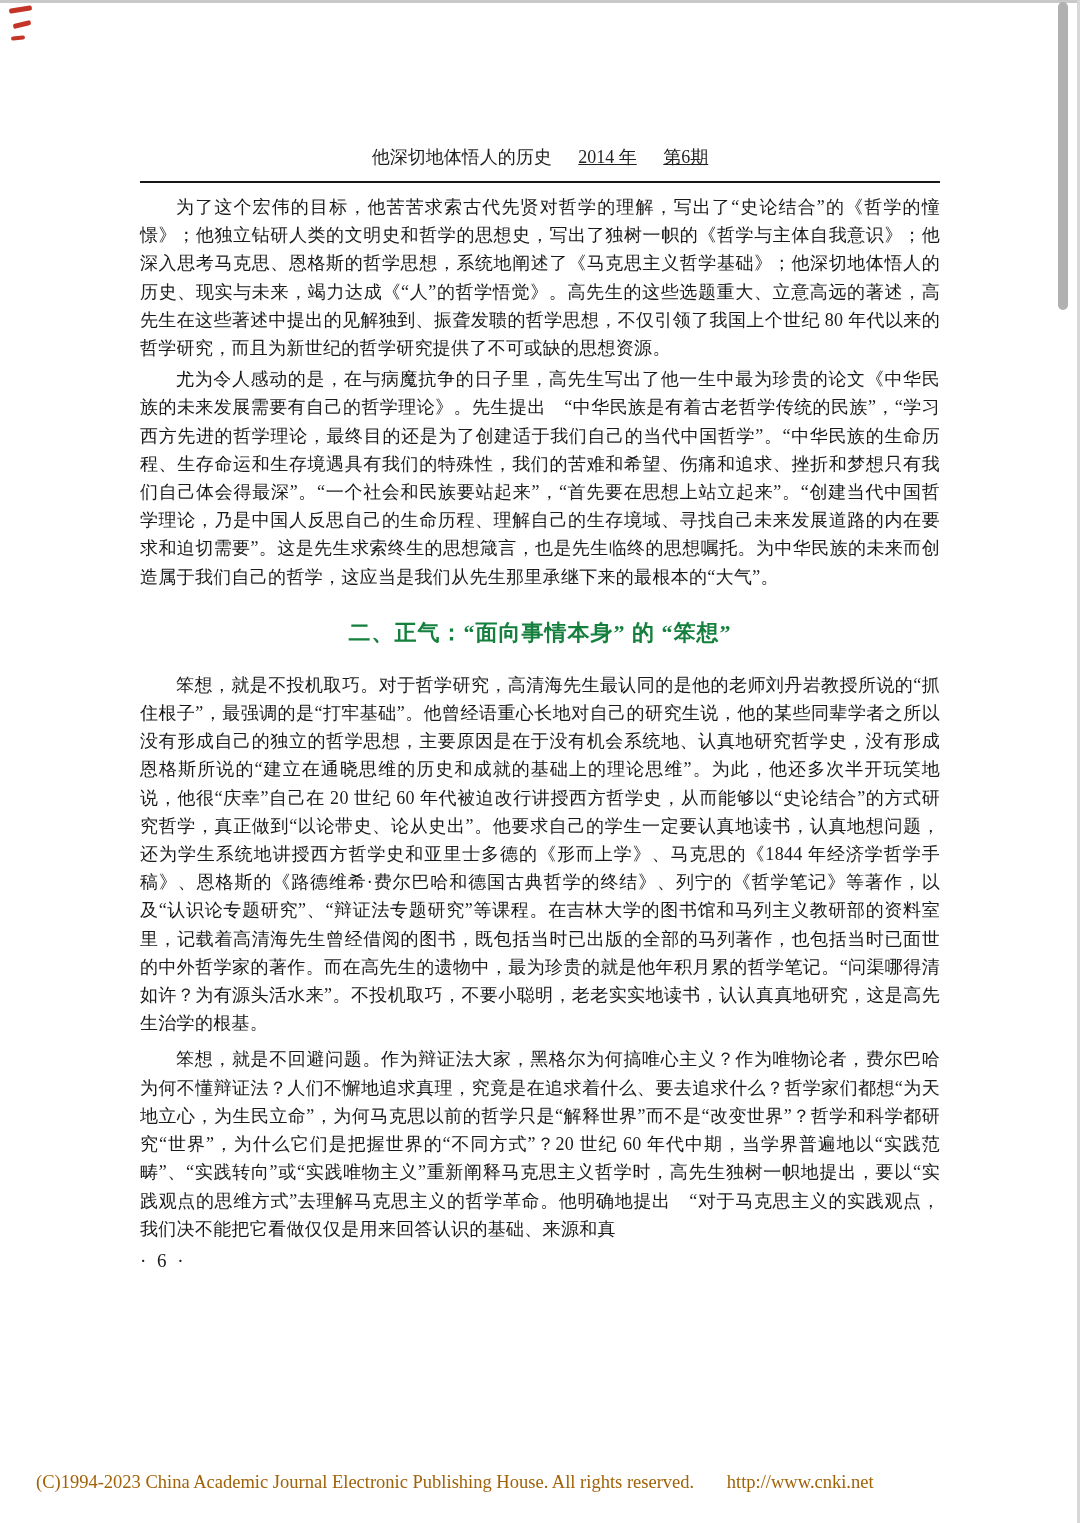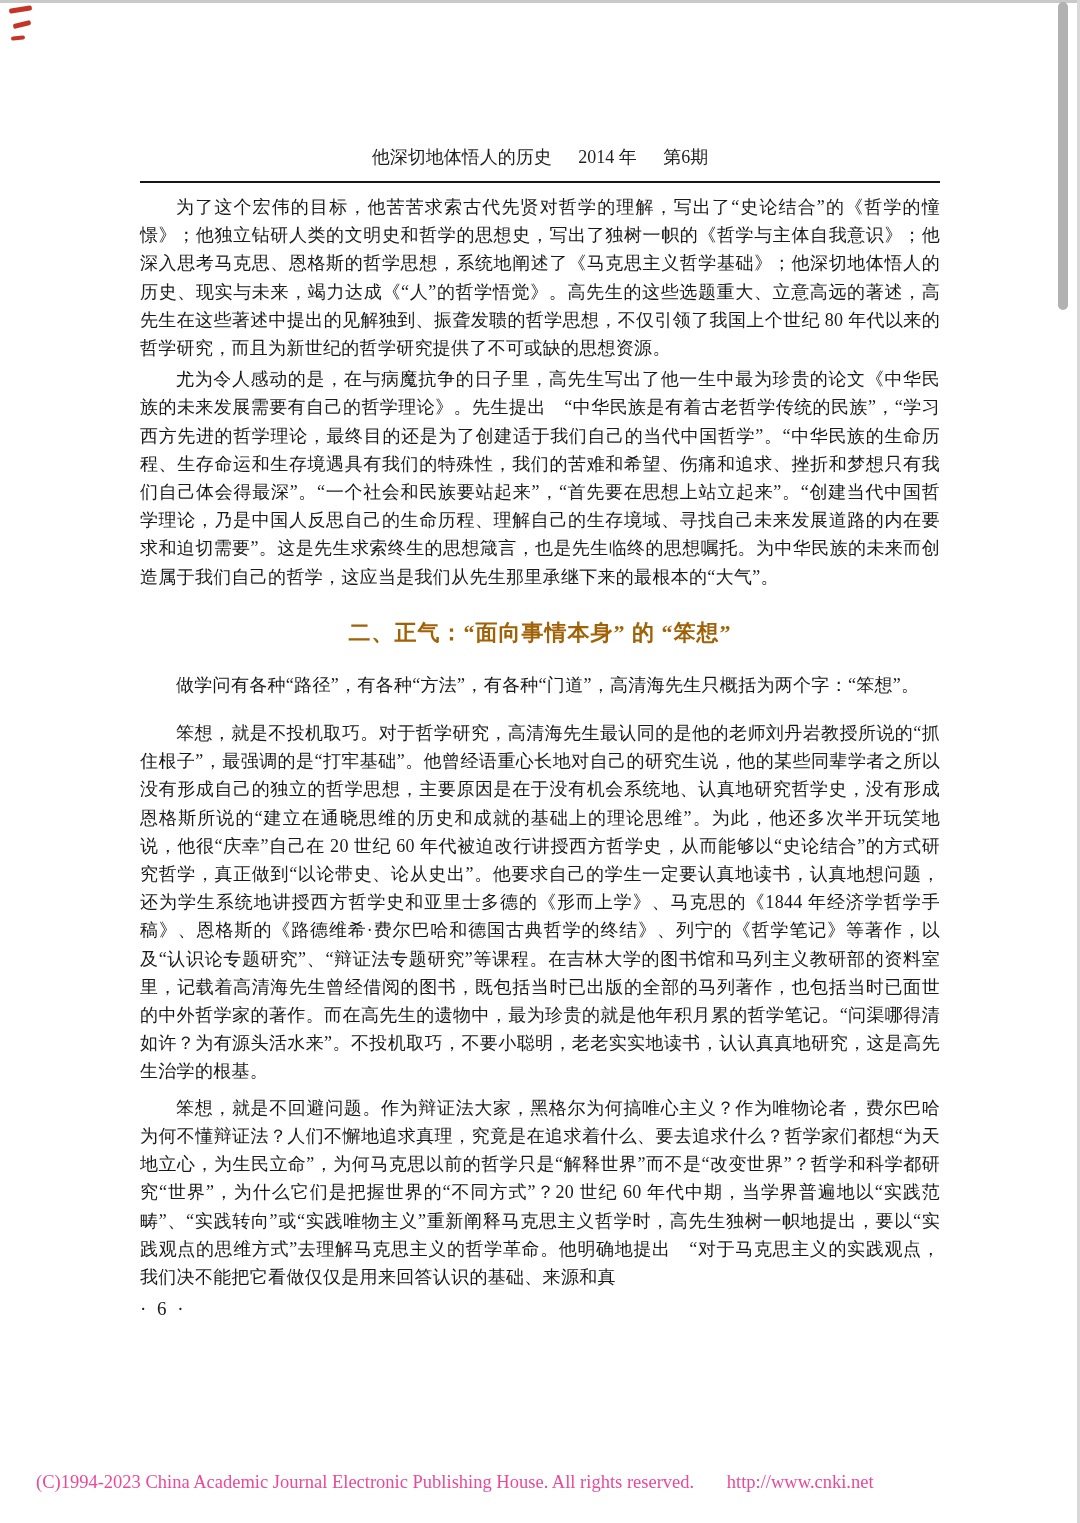--- a/index.html
+++ b/index.html
@@ -36,55 +36,55 @@
     position: absolute; left: 140px; top: 145px;
     width: 800px;
     color: #1a1a1a;
   }
   .journal-header {
     text-align: center;
     font-size: 18px;
     color: #1f1f1f;
     white-space: nowrap;
   }
-  .journal-header .gap { margin-left: 22px; }
+  .journal-header .gap { margin-left: 22px; text-decoration: underline; }
   .header-rule {
     border: none;
     border-top: 2px solid #161616;
     margin: 12px 0 0 0;
   }
   .body-para {
     font-size: 18px;
     line-height: 28.2px;
     text-align: justify;
     text-indent: 2em;
     margin: 3px 0;
     letter-spacing: 0.3px;
   }
   .body-para.first { margin-top: 10px; }
   .body-para.p4 { margin-top: 20px; }
   .body-para.p5 { margin-top: 8px; }
   .section-heading {
     text-align: center;
     font-size: 22px;
     font-weight: bold;
-    color: #a16207;
+    color: #15803d;
     margin: 27px 0 23px 0;
     letter-spacing: 1px;
   }
   .page-number {
     font-size: 19px;
     margin-top: 7px;
     color: #1a1a1a;
     letter-spacing: 3px;
   }
   .footer {
     position: absolute; left: 36px; top: 1472px;
     font-size: 18.5px;
-    color: #ec4899;
+    color: #a16207;
     white-space: nowrap;
   }
   .footer .url { margin-left: 28px; }
 </style>
 </head>
 <body>
 
 <div class="top-edge"></div>
 <div class="right-edge"></div>
 <div class="scroll-thumb"></div>
@@ -102,21 +102,20 @@
     <span class="gap">2014 年</span>
     <span class="gap">第6期</span>
   </div>
   <hr class="header-rule">
 
   <p class="body-para first">为了这个宏伟的目标，他苦苦求索古代先贤对哲学的理解，写出了“史论结合”的《哲学的憧憬》；他独立钻研人类的文明史和哲学的思想史，写出了独树一帜的《哲学与主体自我意识》；他深入思考马克思、恩格斯的哲学思想，系统地阐述了《马克思主义哲学基础》；他深切地体悟人的历史、现实与未来，竭力达成《“人”的哲学悟觉》。高先生的这些选题重大、立意高远的著述，高先生在这些著述中提出的见解独到、振聋发聩的哲学思想，不仅引领了我国上个世纪 80 年代以来的哲学研究，而且为新世纪的哲学研究提供了不可或缺的思想资源。</p>
   <p class="body-para">尤为令人感动的是，在与病魔抗争的日子里，高先生写出了他一生中最为珍贵的论文《中华民族的未来发展需要有自己的哲学理论》。先生提出　“中华民族是有着古老哲学传统的民族”，“学习西方先进的哲学理论，最终目的还是为了创建适于我们自己的当代中国哲学”。“中华民族的生命历程、生存命运和生存境遇具有我们的特殊性，我们的苦难和希望、伤痛和追求、挫折和梦想只有我们自己体会得最深”。“一个社会和民族要站起来”，“首先要在思想上站立起来”。“创建当代中国哲学理论，乃是中国人反思自己的生命历程、理解自己的生存境域、寻找自己未来发展道路的内在要求和迫切需要”。这是先生求索终生的思想箴言，也是先生临终的思想嘱托。为中华民族的未来而创造属于我们自己的哲学，这应当是我们从先生那里承继下来的最根本的“大气”。</p>
 
   <h2 class="section-heading">二、正气：“面向事情本身” 的 “笨想”</h2>
 
-  <p class="body-para">做学问有各种“路径”，有各种“方法”，有各种“门道”，高清海先生只概括为两个字：“笨想”。</p>
   <p class="body-para p4">笨想，就是不投机取巧。对于哲学研究，高清海先生最认同的是他的老师刘丹岩教授所说的“抓住根子”，最强调的是“打牢基础”。他曾经语重心长地对自己的研究生说，他的某些同辈学者之所以没有形成自己的独立的哲学思想，主要原因是在于没有机会系统地、认真地研究哲学史，没有形成恩格斯所说的“建立在通晓思维的历史和成就的基础上的理论思维”。为此，他还多次半开玩笑地说，他很“庆幸”自己在 20 世纪 60 年代被迫改行讲授西方哲学史，从而能够以“史论结合”的方式研究哲学，真正做到“以论带史、论从史出”。他要求自己的学生一定要认真地读书，认真地想问题，还为学生系统地讲授西方哲学史和亚里士多德的《形而上学》、马克思的《1844 年经济学哲学手稿》、恩格斯的《路德维希·费尔巴哈和德国古典哲学的终结》、列宁的《哲学笔记》等著作，以及“认识论专题研究”、“辩证法专题研究”等课程。在吉林大学的图书馆和马列主义教研部的资料室里，记载着高清海先生曾经借阅的图书，既包括当时已出版的全部的马列著作，也包括当时已面世的中外哲学家的著作。而在高先生的遗物中，最为珍贵的就是他年积月累的哲学笔记。“问渠哪得清如许？为有源头活水来”。不投机取巧，不要小聪明，老老实实地读书，认认真真地研究，这是高先生治学的根基。</p>
   <p class="body-para p5">笨想，就是不回避问题。作为辩证法大家，黑格尔为何搞唯心主义？作为唯物论者，费尔巴哈为何不懂辩证法？人们不懈地追求真理，究竟是在追求着什么、要去追求什么？哲学家们都想“为天地立心，为生民立命”，为何马克思以前的哲学只是“解释世界”而不是“改变世界”？哲学和科学都研究“世界”，为什么它们是把握世界的“不同方式”？20 世纪 60 年代中期，当学界普遍地以“实践范畴”、“实践转向”或“实践唯物主义”重新阐释马克思主义哲学时，高先生独树一帜地提出，要以“实践观点的思维方式”去理解马克思主义的哲学革命。他明确地提出　“对于马克思主义的实践观点，我们决不能把它看做仅仅是用来回答认识的基础、来源和真</p>
 
   <div class="page-number">· 6 ·</div>
 </div>
 
 <div class="footer">
   <span>(C)1994-2023 China Academic Journal Electronic Publishing House. All rights reserved.</span>
   <span class="url">http://www.cnki.net</span>
 </div>

